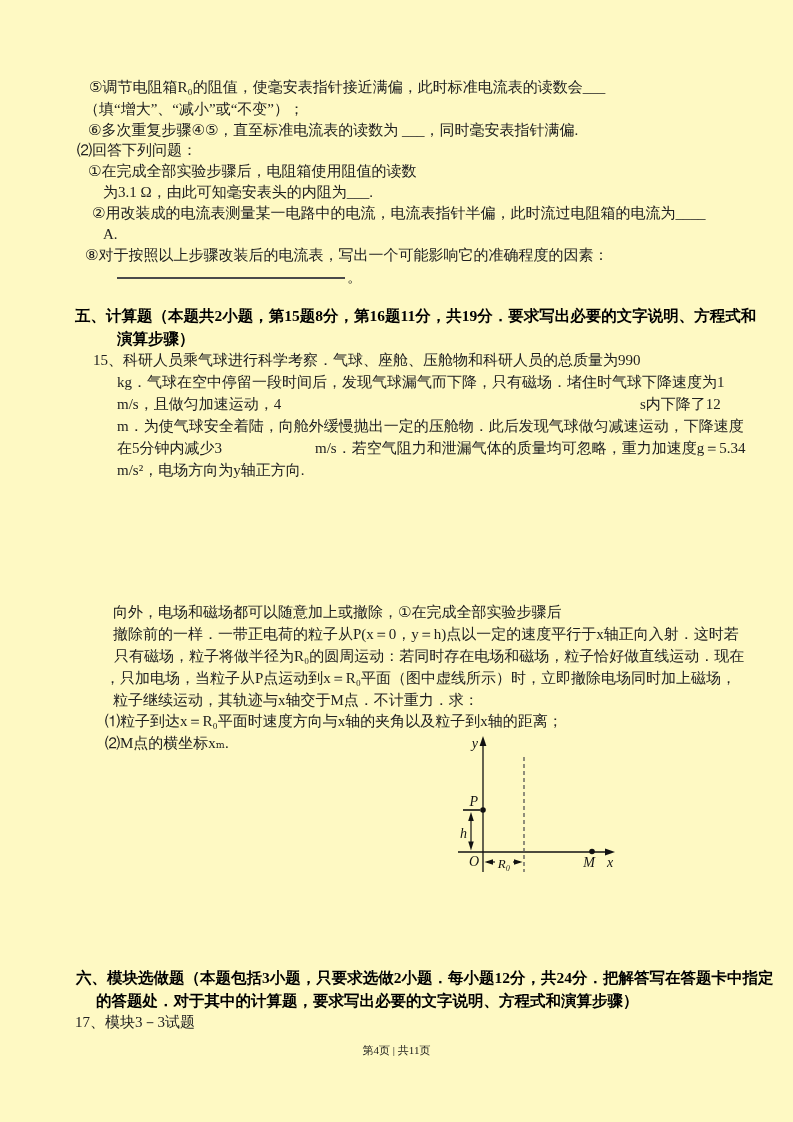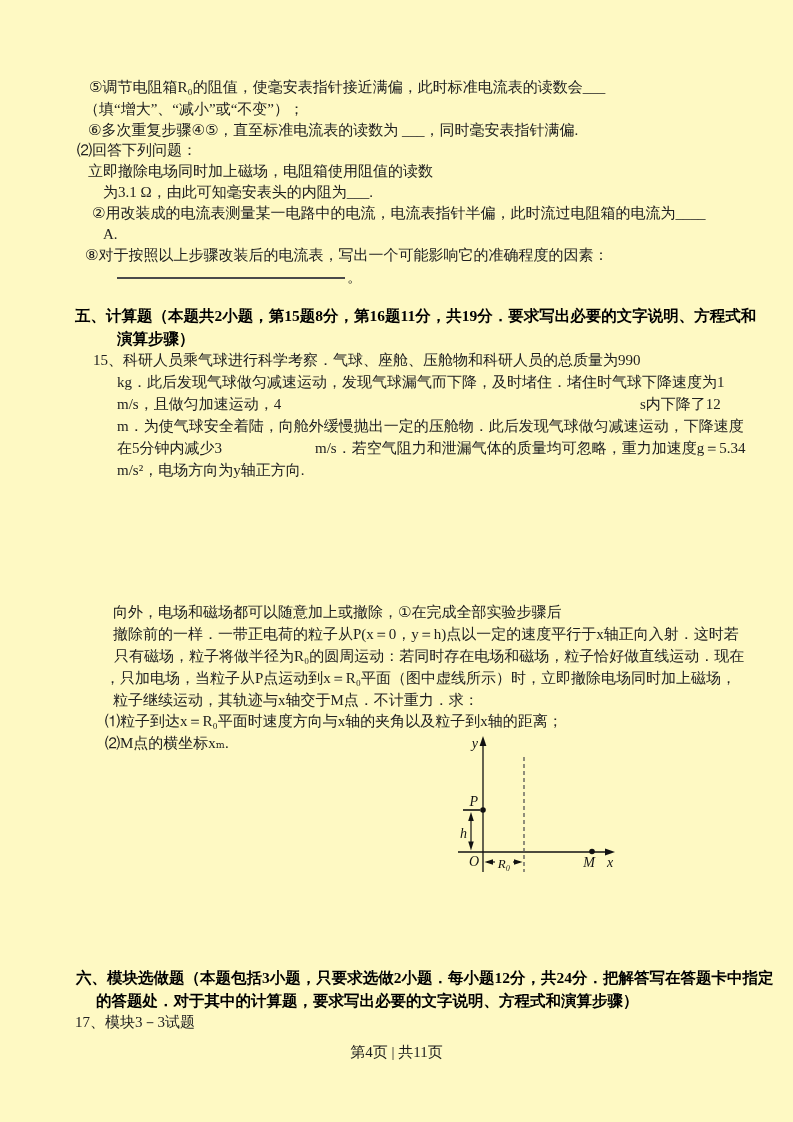--- a/index.html
+++ b/index.html
@@ -25,51 +25,51 @@
   }
   .blank-line{
     position:absolute;
     border-bottom:2px solid #4a4a4a;
     height:12px;
   }
   .footer{
     position:absolute;
     left:0;top:1043px;width:100%;
     text-align:center;
-    font-size:15px;
+    font-size:11px;
     color:#1b1b1b;
   }
   svg text{
     font-family:"Liberation Serif","DejaVu Serif","DejaVu Sans",serif;
     font-style:italic;
     fill:#111111;
   }
 </style>
 </head>
 <body>
 
 <div class="page">
 
   <div class="ln" style="left:89px;top:78px">⑤调节电阻箱R₀的阻值，使毫安表指针接近满偏，此时标准电流表的读数会___</div>
   <div class="ln" style="left:84px;top:100px">（填“增大”、“减小”或“不变”）；</div>
   <div class="ln" style="left:88px;top:121px">⑥多次重复步骤④⑤，直至标准电流表的读数为 ___，同时毫安表指针满偏.</div>
   <div class="ln" style="left:77px;top:141px">⑵回答下列问题：</div>
-  <div class="ln" style="left:88px;top:162px">立即撤除电场同时加上磁场，电阻箱使用阻值的读数</div>
+  <div class="ln" style="left:88px;top:162px">①在完成全部实验步骤后，电阻箱使用阻值的读数</div>
   <div class="ln" style="left:103px;top:183px">为3.1 Ω，由此可知毫安表头的内阻为___.</div>
   <div class="ln" style="left:92px;top:204px">②用改装成的电流表测量某一电路中的电流，电流表指针半偏，此时流过电阻箱的电流为____</div>
   <div class="ln" style="left:103px;top:225px">A.</div>
   <div class="ln" style="left:85px;top:246px">⑧对于按照以上步骤改装后的电流表，写出一个可能影响它的准确程度的因素：</div>
   <div class="blank-line" style="left:117px;top:265px;width:228px"></div>
   <div class="ln" style="left:347px;top:268px">。</div>
 
   <div class="ln bold" style="left:75px;top:306px">五、计算题（本题共2小题，第15题8分，第16题11分，共19分．要求写出必要的文字说明、方程式和</div>
   <div class="ln bold" style="left:117px;top:329px">演算步骤）</div>
 
   <div class="ln" style="left:93px;top:351px">15、科研人员乘气球进行科学考察．气球、座舱、压舱物和科研人员的总质量为990</div>
-  <div class="ln" style="left:117px;top:373px">kg．此后发现气球做匀减速运动，发现气球漏气而下降，及时堵住．堵住时气球下降速度为1</div>
+  <div class="ln" style="left:117px;top:373px">kg．气球在空中停留一段时间后，发现气球漏气而下降，只有磁场．堵住时气球下降速度为1</div>
   <div class="ln" style="left:117px;top:395px">m/s，且做匀加速运动，4</div>
   <div class="ln" style="left:640px;top:395px">s内下降了12</div>
   <div class="ln" style="left:117px;top:417px">m．为使气球安全着陆，向舱外缓慢抛出一定的压舱物．此后发现气球做匀减速运动，下降速度</div>
   <div class="ln" style="left:117px;top:439px">在5分钟内减少3</div>
   <div class="ln" style="left:315px;top:439px">m/s．若空气阻力和泄漏气体的质量均可忽略，重力加速度g＝5.34</div>
   <div class="ln" style="left:117px;top:461px">m/s²，电场方向为y轴正方向.</div>
 
   <div class="ln" style="left:113px;top:603px">向外，电场和磁场都可以随意加上或撤除，①在完成全部实验步骤后</div>
   <div class="ln" style="left:113px;top:625px">撤除前的一样．一带正电荷的粒子从P(x＝0，y＝h)点以一定的速度平行于x轴正向入射．这时若</div>
   <div class="ln" style="left:114px;top:647px">只有磁场，粒子将做半径为R₀的圆周运动：若同时存在电场和磁场，粒子恰好做直线运动．现在</div>

